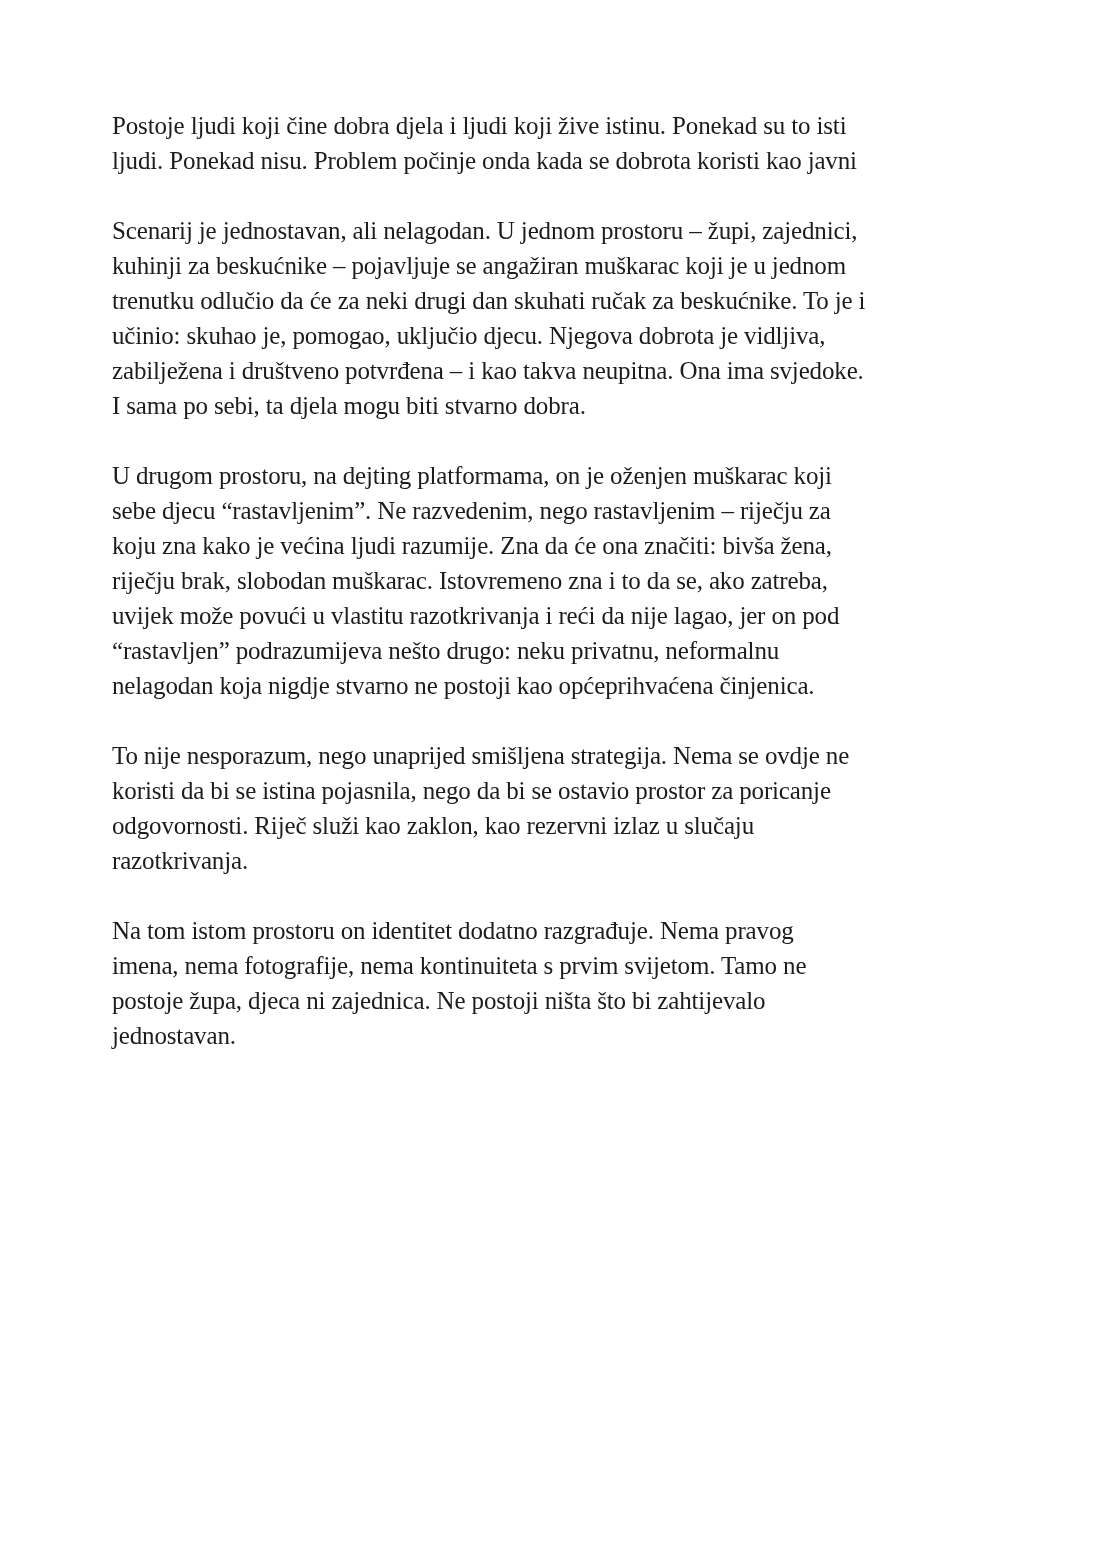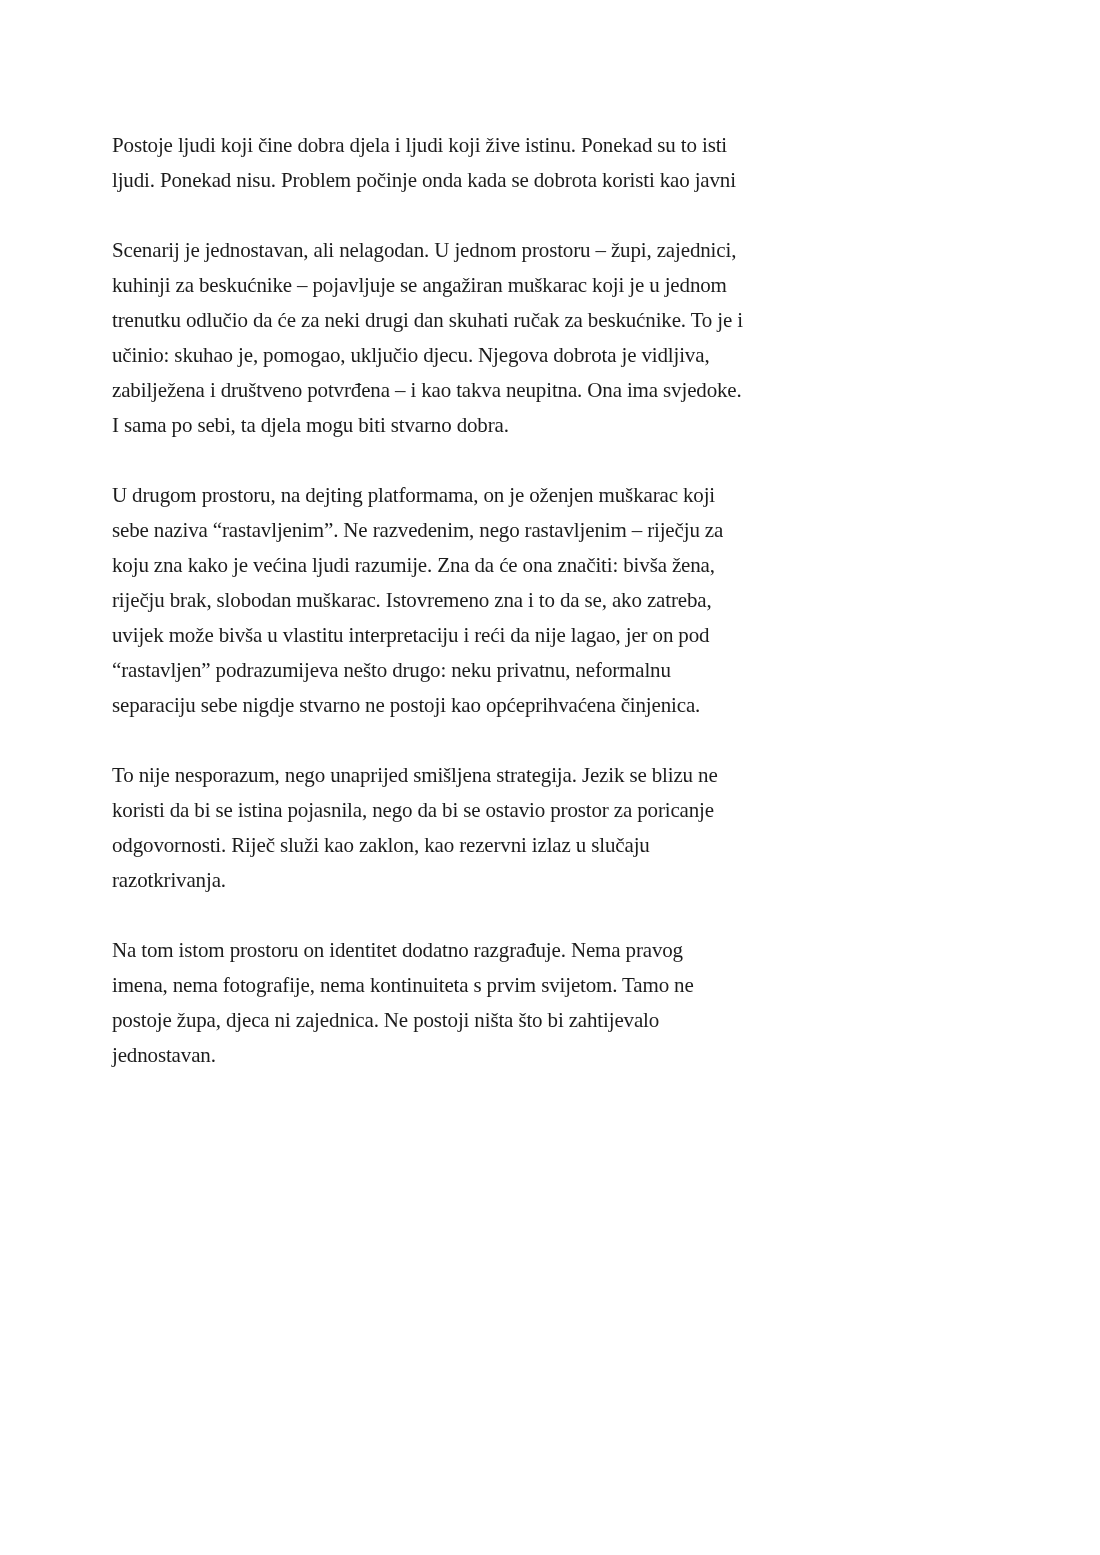--- a/index.html
+++ b/index.html
@@ -9,24 +9,24 @@
     }
     body {
       width: 1100px;
       height: 1555px;
       position: relative;
       overflow: hidden;
     }
     .page {
       position: absolute;
       left: 112px;
-      top: 128px;
+      top: 108px;
       width: 890px;
       font-family: "Liberation Serif", "DejaVu Serif", serif;
-      font-size: 21px;
+      font-size: 25px;
       line-height: 35px;
       color: #1c1c1c;
       letter-spacing: -0.15px;
     }
     .para {
       margin: 0 0 35px 0;
     }
     .line {
       display: block;
       white-space: nowrap;
@@ -43,29 +43,29 @@
   <p class="para">
     <span class="line">Scenarij je jednostavan, ali nelagodan. U jednom prostoru – župi, zajednici,</span>
     <span class="line">kuhinji za beskućnike – pojavljuje se angažiran muškarac koji je u jednom</span>
     <span class="line">trenutku odlučio da će za neki drugi dan skuhati ručak za beskućnike. To je i</span>
     <span class="line">učinio: skuhao je, pomogao, uključio djecu. Njegova dobrota je vidljiva,</span>
     <span class="line">zabilježena i društveno potvrđena – i kao takva neupitna. Ona ima svjedoke.</span>
     <span class="line">I sama po sebi, ta djela mogu biti stvarno dobra.</span>
   </p>
   <p class="para">
     <span class="line">U drugom prostoru, na dejting platformama, on je oženjen muškarac koji</span>
-    <span class="line">sebe naziva “rastavljenim”. Ne razvedenim, nego rastavljenim – riječju za</span>
+    <span class="line">sebe djecu “rastavljenim”. Ne razvedenim, nego rastavljenim – riječju za</span>
     <span class="line">koju zna kako je većina ljudi razumije. Zna da će ona značiti: bivša žena,</span>
     <span class="line">riječju brak, slobodan muškarac. Istovremeno zna i to da se, ako zatreba,</span>
-    <span class="line">uvijek može bivša u vlastitu interpretaciju i reći da nije lagao, jer on pod</span>
+    <span class="line">uvijek može povući u vlastitu razotkrivanja i reći da nije lagao, jer on pod</span>
     <span class="line">“rastavljen” podrazumijeva nešto drugo: neku privatnu, neformalnu</span>
-    <span class="line">separaciju sebe nigdje stvarno ne postoji kao općeprihvaćena činjenica.</span>
+    <span class="line">nelagodan koja nigdje stvarno ne postoji kao općeprihvaćena činjenica.</span>
   </p>
   <p class="para">
-    <span class="line">To nije nesporazum, nego unaprijed smišljena strategija. Jezik se blizu ne</span>
+    <span class="line">To nije nesporazum, nego unaprijed smišljena strategija. Nema se ovdje ne</span>
     <span class="line">koristi da bi se istina pojasnila, nego da bi se ostavio prostor za poricanje</span>
     <span class="line">odgovornosti. Riječ služi kao zaklon, kao rezervni izlaz u slučaju</span>
     <span class="line">razotkrivanja.</span>
   </p>
   <p class="para">
     <span class="line">Na tom istom prostoru on identitet dodatno razgrađuje. Nema pravog</span>
     <span class="line">imena, nema fotografije, nema kontinuiteta s prvim svijetom. Tamo ne</span>
     <span class="line">postoje župa, djeca ni zajednica. Ne postoji ništa što bi zahtijevalo</span>
     <span class="line">jednostavan.</span>
   </p>

